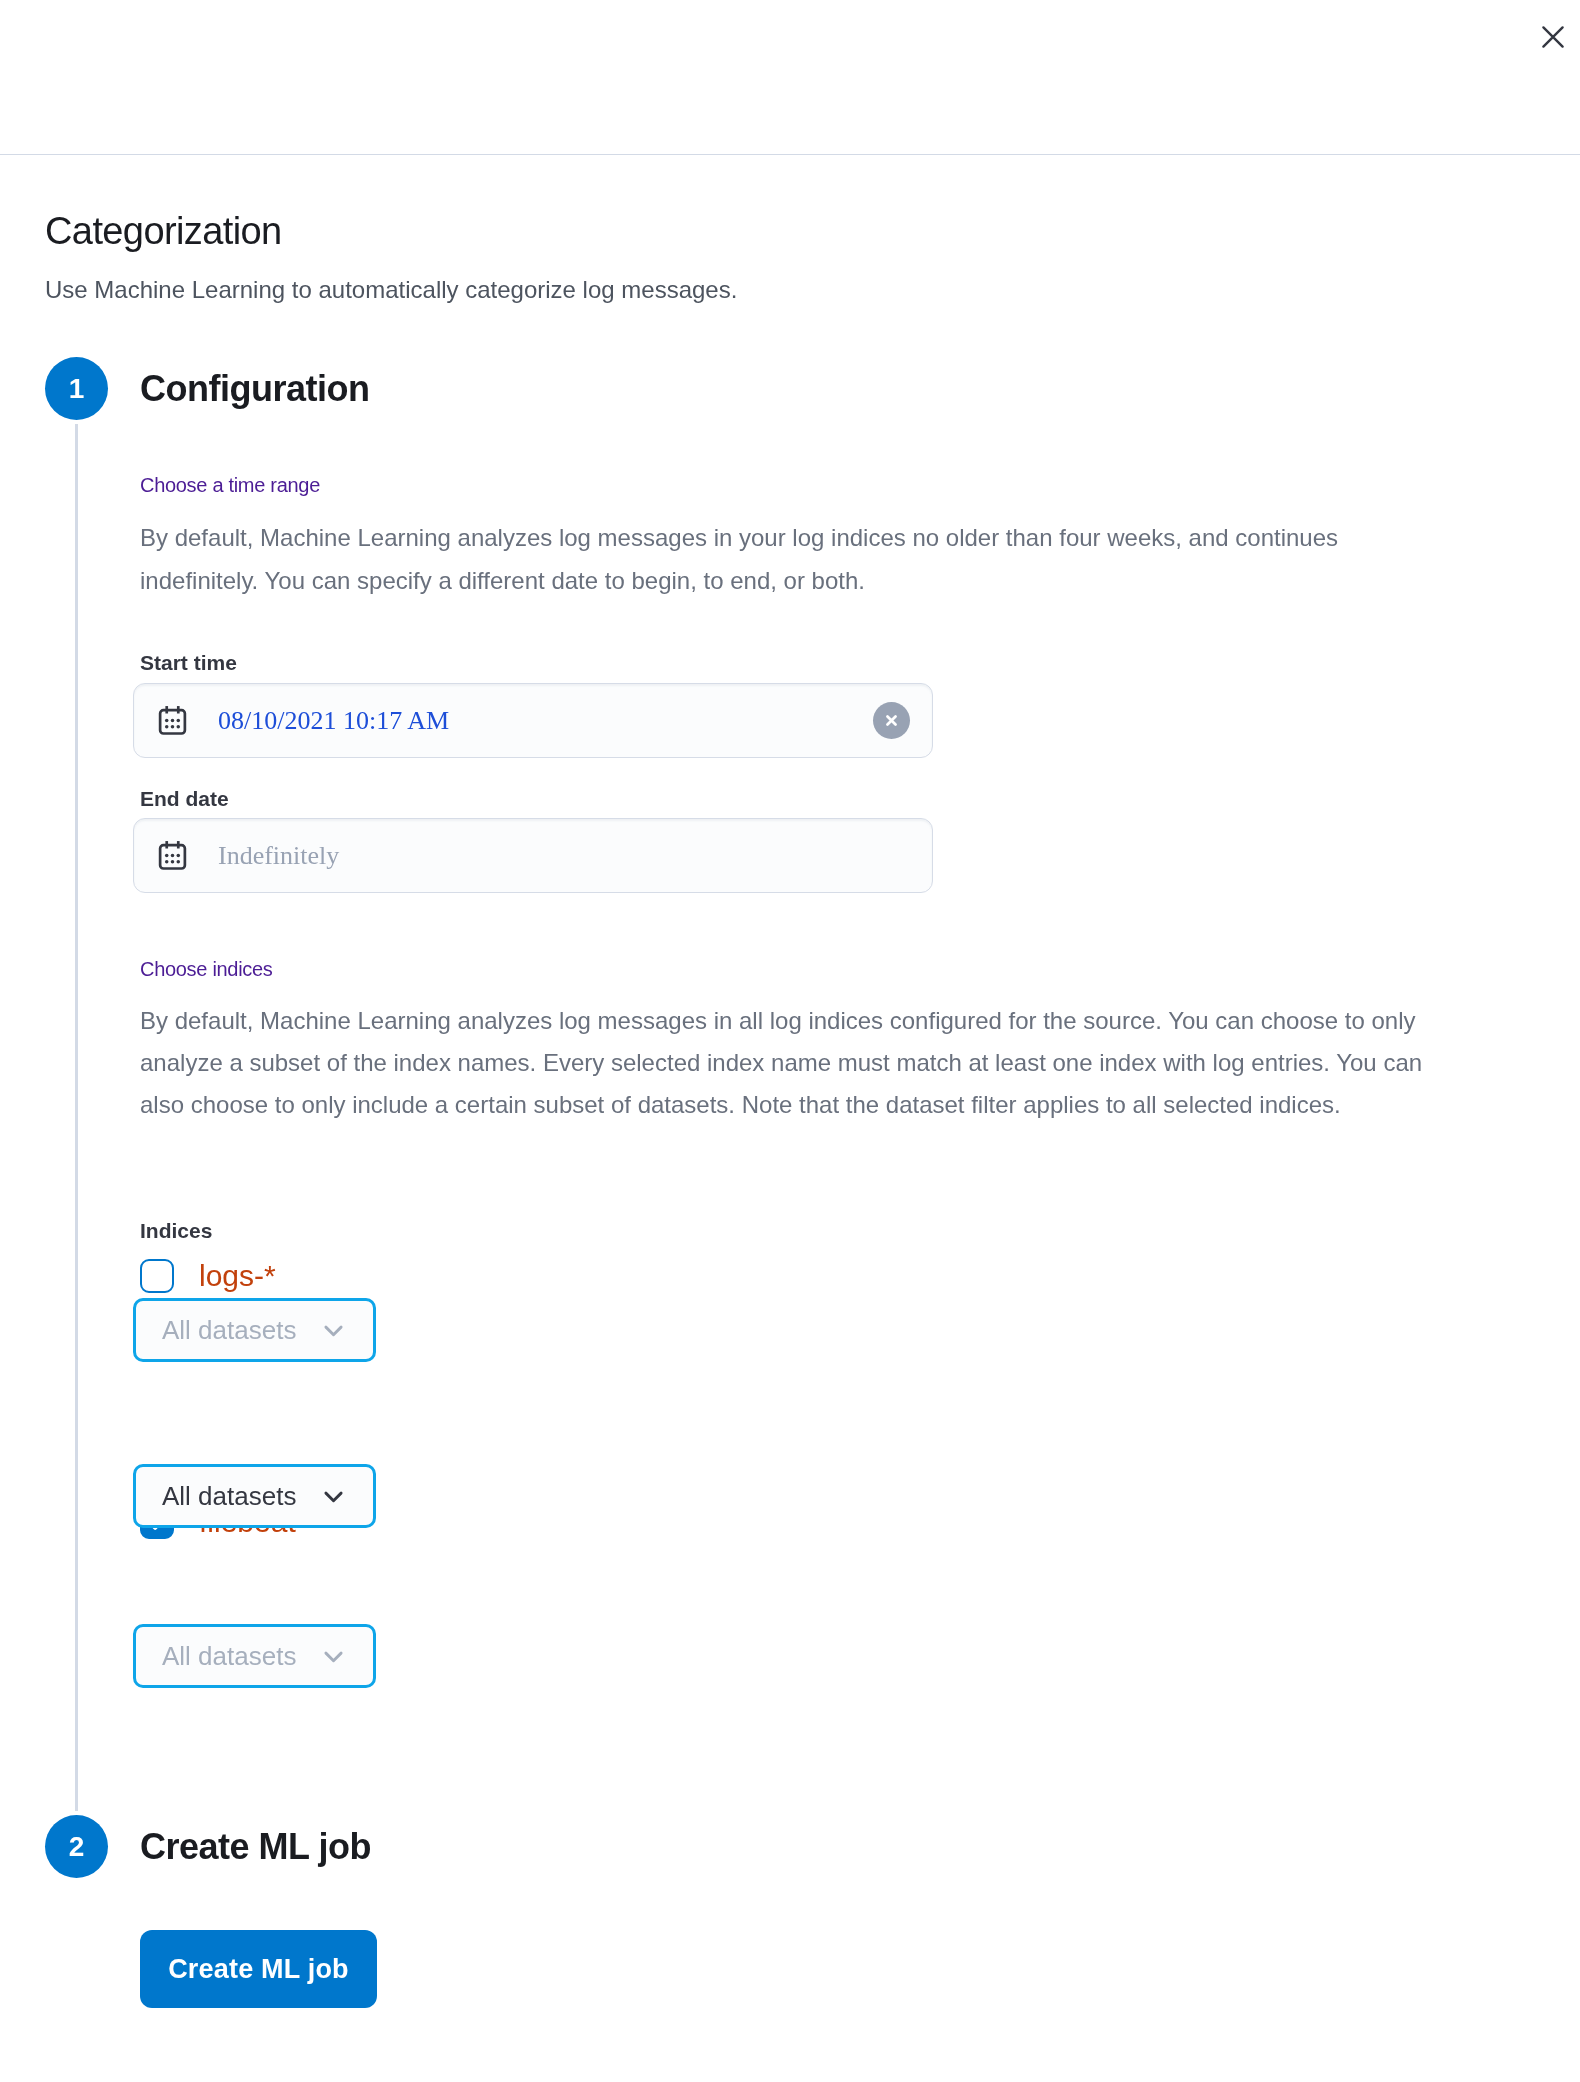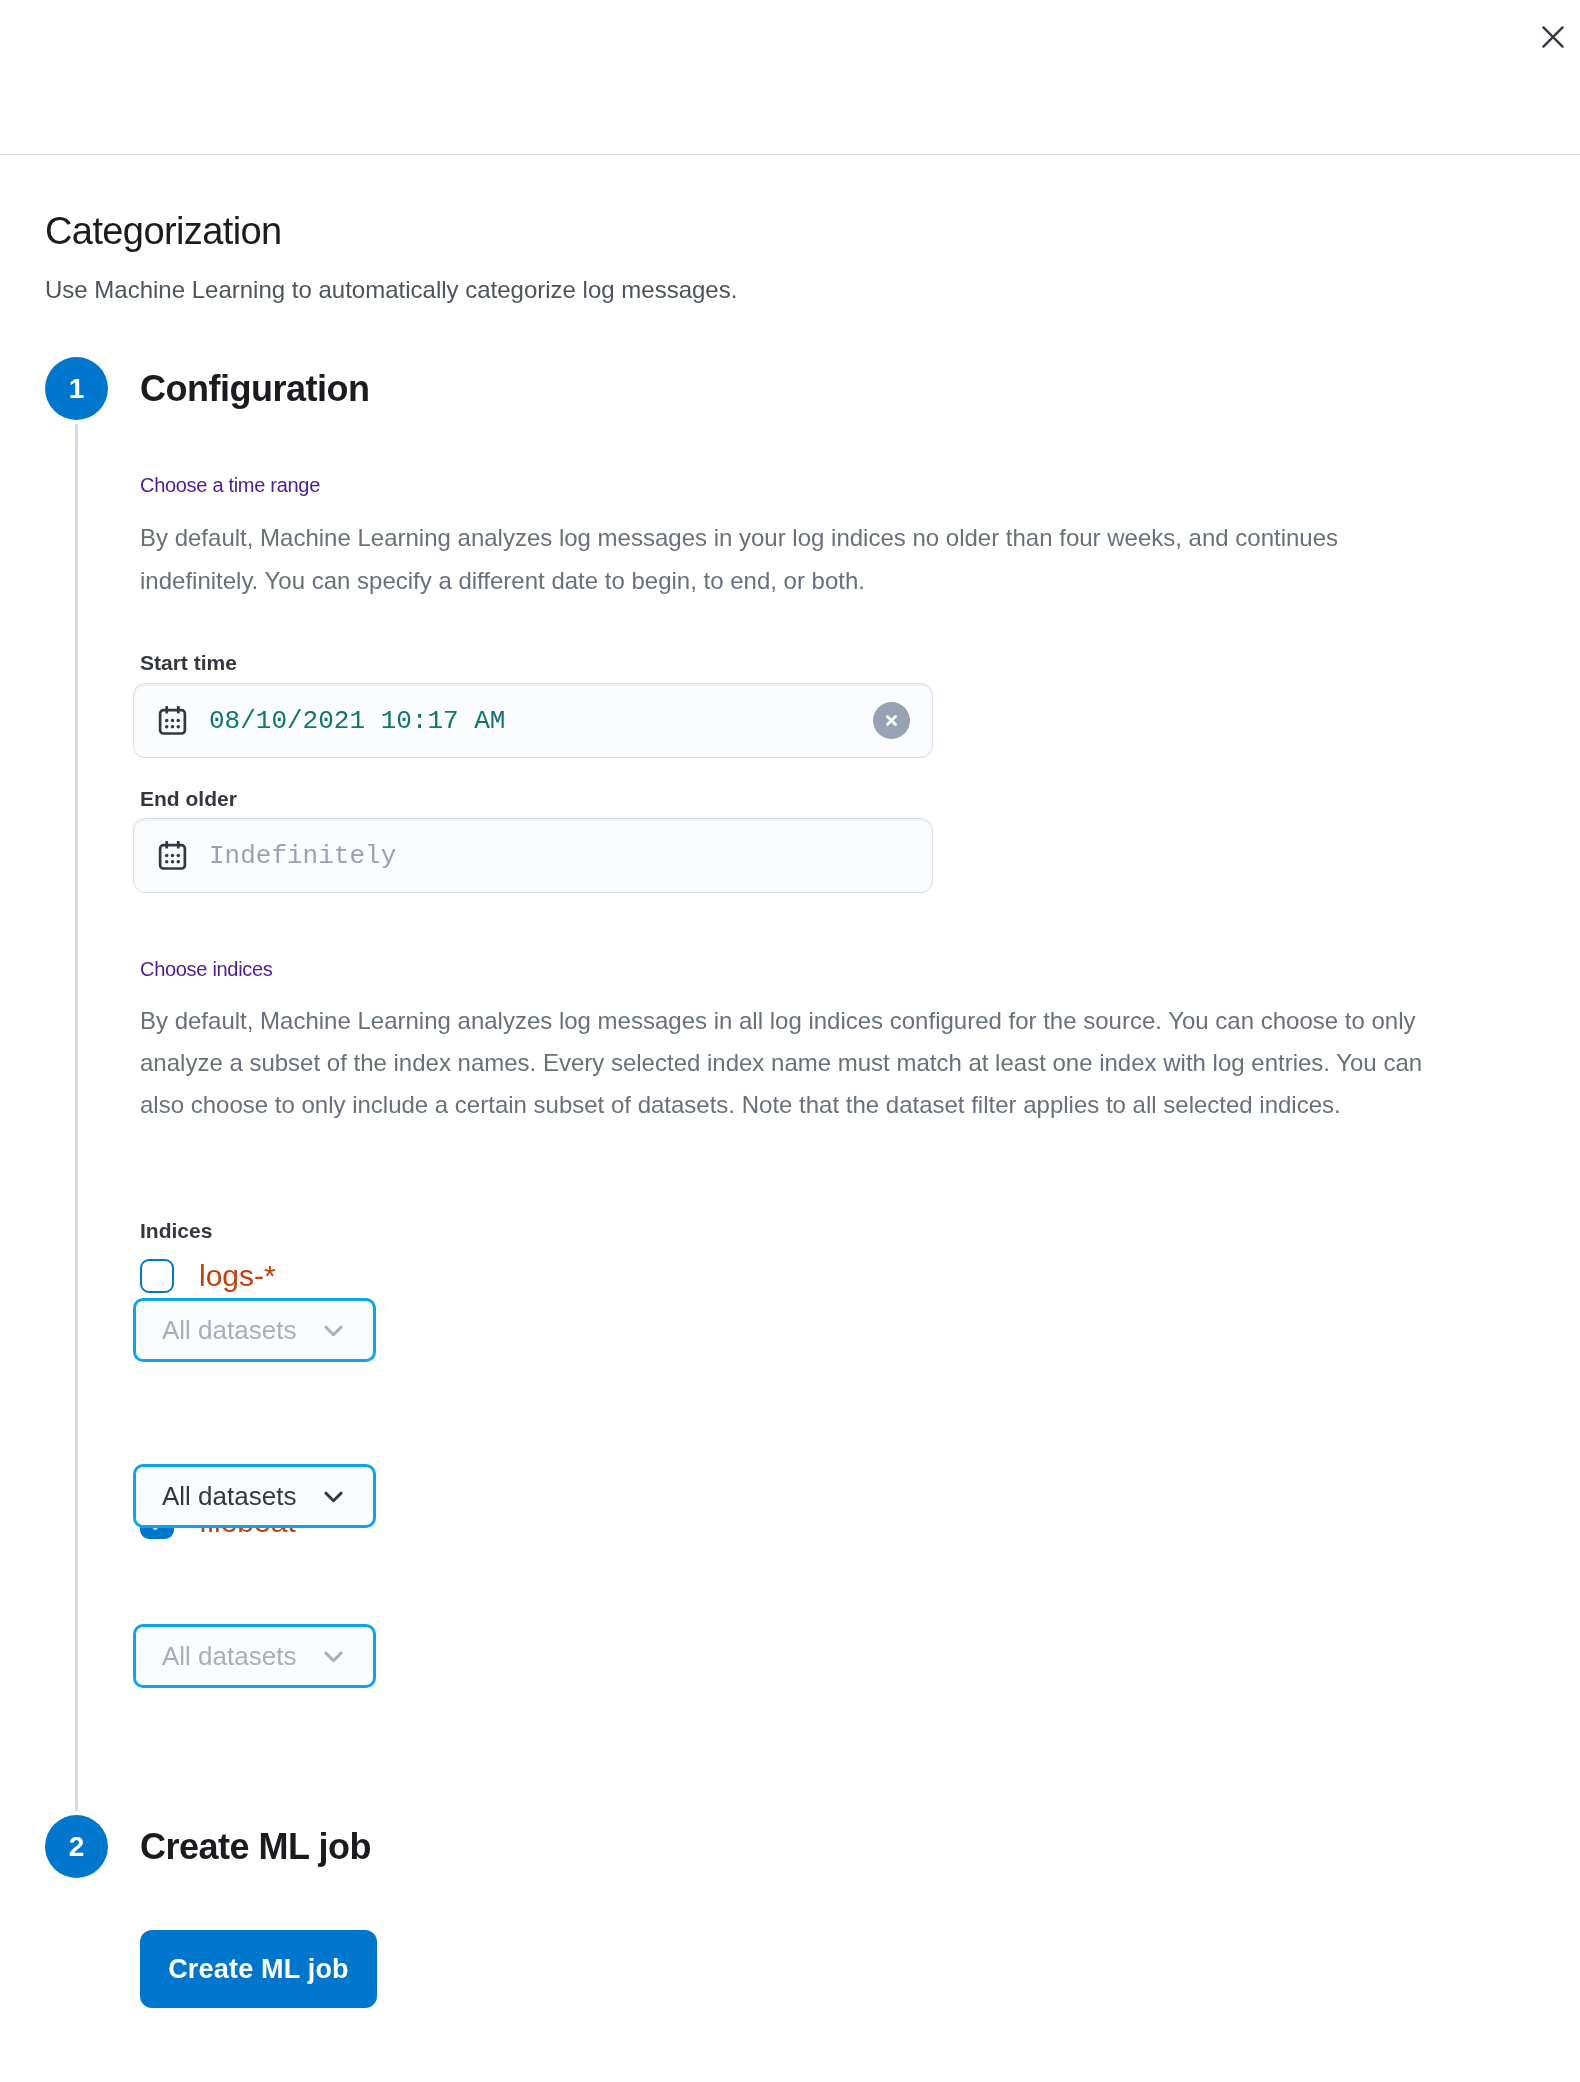--- a/index.html
+++ b/index.html
@@ -51,21 +51,21 @@
   
   .field {
     background: #FBFCFD; border: 1px solid #D6DCE7; border-radius: 12px;
     display: flex; align-items: center; padding: 0 22px; gap: 20px;
     box-shadow: inset 0 2px 2px rgba(152,162,179,0.12);
   }
   .field-start { left: 133px; top: 683px; width: 800px; height: 75px; }
   .field-end { left: 133px; top: 818px; width: 800px; height: 75px; }
   .field input {
     border: none; outline: none; background: transparent; flex: 1;
-    font-size: 26px; color: #0f766e; font-family: Liberation Mono, monospace; min-width: 0;
+    font-size: 26px; color: #1d4ed8; font-family: Liberation Serif, serif; min-width: 0; margin-left: 9px;
   }
   .field input::placeholder { color: var(--placeholder, #98A2B3); opacity: 1; }
   .clear-btn {
     width: 37px; height: 37px; border-radius: 50%; flex: none;
     background: #98A2B3; border: none; cursor: pointer;
     display: flex; align-items: center; justify-content: center;
   }
 
   
   .index-row { display: flex; align-items: center; gap: 25px; height: 36px; }
@@ -151,21 +151,21 @@
     <input type="text" value="08/10/2021 10:17 AM" style="">
     <button class="clear-btn">
       <span style="display:flex;">
         <svg viewBox="0 0 16 16" width="19" height="19">
             <path d="M4.6 4.6 L11.4 11.4 M11.4 4.6 L4.6 11.4" stroke="#fff" stroke-width="2.3" stroke-linecap="round"></path>
           </svg>
       </span>
     </button>
   </div>
 
-  <label class="abs form-label label-end">End older</label>
+  <label class="abs form-label label-end">End date</label>
   <div class="abs field field-end">
     <span style="display:flex;">
       <svg viewBox="0 0 16 16" width="33" height="33" fill="none" stroke="#343741" stroke-width="1.3">
         <rect x="2" y="3" width="12" height="11.3" rx="1.6"></rect>
         <line x1="5.2" y1="1" x2="5.2" y2="4.6"></line>
         <line x1="10.8" y1="1" x2="10.8" y2="4.6"></line>
         <g fill="#343741" stroke="none">
           <circle cx="5.2" cy="8" r="0.85"></circle>
             <circle cx="8" cy="8" r="0.85"></circle>
             <circle cx="10.8" cy="8" r="0.85"></circle>

